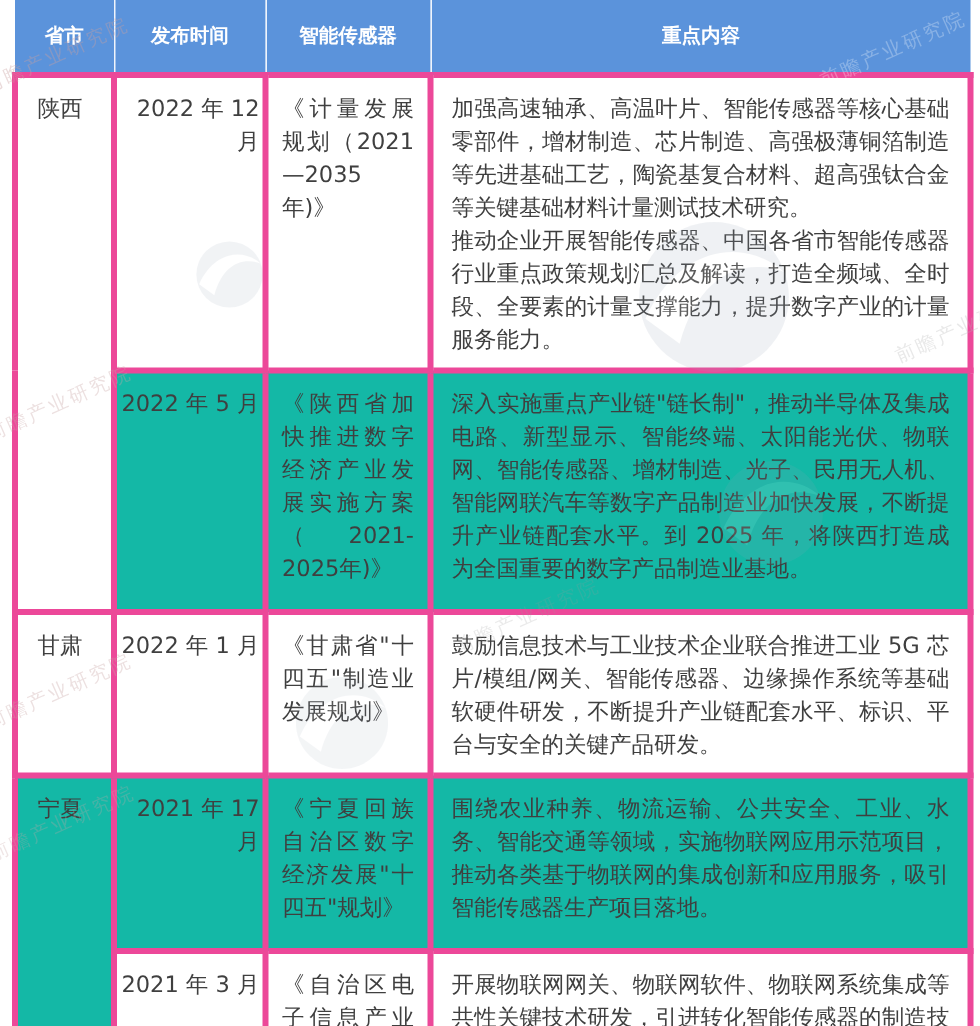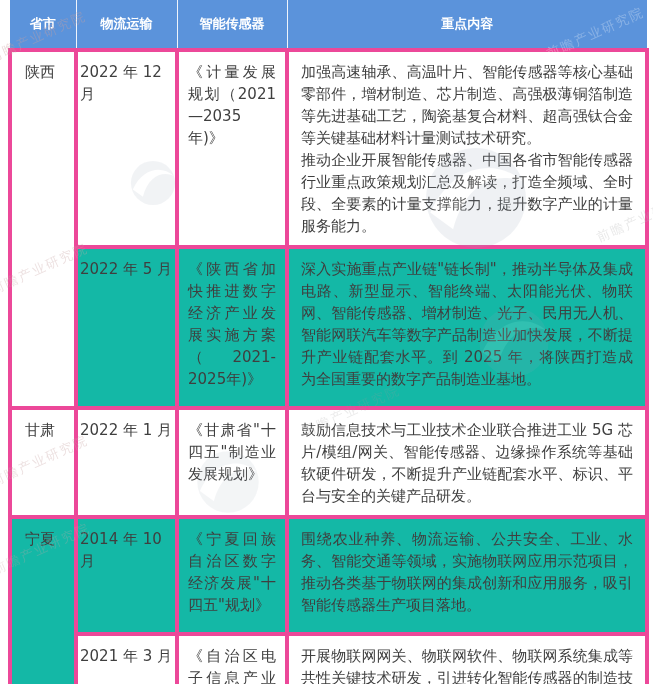--- a/index.html
+++ b/index.html
@@ -31,21 +31,21 @@
   .policy-table th:last-child { border-right:none;margin-top:16px; }
   .policy-table td {
     border:4px solid #ec4899;
     vertical-align:top;
     font-size:15px; color:#3f3f3f; line-height:22px;
   }
   .bg-white { background:#ffffff; }
   .bg-gray  { background:#14b8a6; }
 
   .cell-prov    { padding:9px 4px 0 13px; }
-  .cell-date    { padding:9px 2px 0; text-align:left; }
+  .cell-date    { padding:9px 2px 0; text-align:right; }
   .cell-policy  { padding:9px 9px 16px; text-align:justify; }
   .cell-content { padding:9px 12px 8px; text-align:justify;margin-top:48px; }
   .cell-content .para { margin:0; }
 
   
   .wm { position:absolute; pointer-events:none; white-space:nowrap; z-index:4; }
   .wm-text { font-size:13px; letter-spacing:2px; transform:rotate(-24deg); transform-origin:left top; }
   .wm-logo svg { display:block; width:100%; height:100%; }
 
   .wm1 { left:424px; top:146px; width:104px; height:104px; opacity:.15; }
@@ -70,21 +70,21 @@
   <table class="policy-table">
     <colgroup>
       <col style="width:66px">
       <col style="width:101px">
       <col style="width:110px">
       <col style="width:360px">
     </colgroup>
     <thead>
       <tr>
         <th>省市</th>
-        <th>物流运输</th>
+        <th>发布时间</th>
         <th>智能传感器</th>
         <th>重点内容</th>
       </tr>
     </thead>
     <tbody>
       <tr style="height:144px">
         <td rowspan="2" class="cell-prov bg-white">陕西</td>
         <td class="cell-date bg-white">2022 年 12 月</td>
         <td class="cell-policy bg-white">《计量发展规划（2021—2035年)》</td>
         <td class="cell-content bg-white">
@@ -102,21 +102,21 @@
       <tr style="height:92px">
         <td class="cell-prov bg-white">甘肃</td>
         <td class="cell-date bg-white">2022 年 1 月</td>
         <td class="cell-policy bg-white">《甘肃省"十四五"制造业发展规划》</td>
         <td class="cell-content bg-white">
           <div class="para">鼓励信息技术与工业技术企业联合推进工业 5G 芯片/模组/网关、智能传感器、边缘操作系统等基础软硬件研发，不断提升产业链配套水平、标识、平台与安全的关键产品研发。</div>
         </td>
       </tr>
       <tr style="height:84px">
         <td rowspan="2" class="cell-prov bg-gray">宁夏</td>
-        <td class="cell-date bg-gray">2014 年 10 月</td>
+        <td class="cell-date bg-gray">2021 年 17 月</td>
         <td class="cell-policy bg-gray">《宁夏回族自治区数字经济发展"十 四五"规划》</td>
         <td class="cell-content bg-gray">
           <div class="para">围绕农业种养、物流运输、公共安全、工业、水务、智能交通等领域，实施物联网应用示范项目，推动各类基于物联网的集成创新和应用服务，吸引智能传感器生产项目落地。</div>
         </td>
       </tr>
       <tr style="height:86px">
         <td class="cell-date bg-white">2021 年 3 月</td>
         <td class="cell-policy bg-white">《自治区电子信息产业高质量发展科技支撑行动方案》</td>
         <td class="cell-content bg-white">
           <div class="para">开展物联网网关、物联网软件、物联网系统集成等共性关键技术研发，引进转化智能传感器的制造技术，在农业种养、物流运输、公共安全、智能交通等领域开展物联网技术集成应用。</div>

